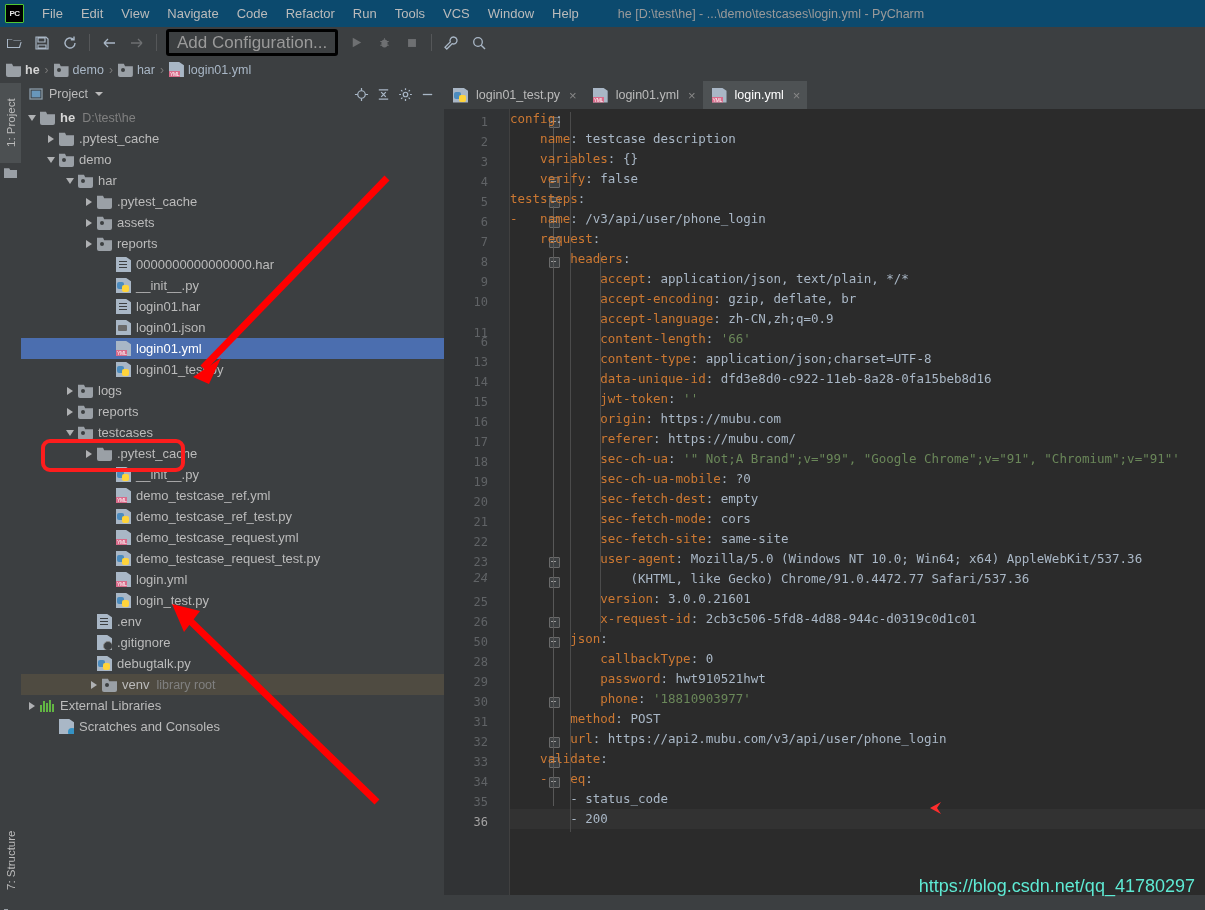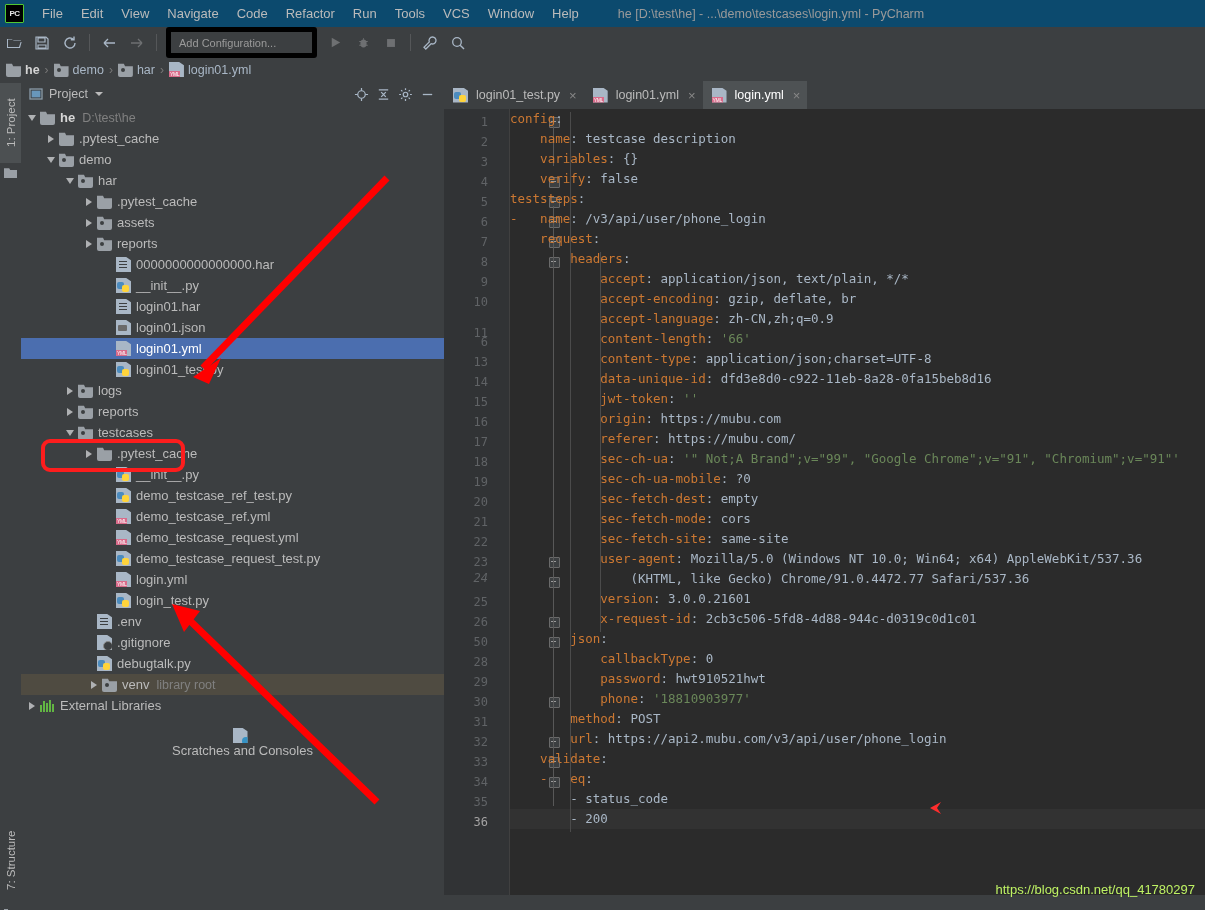--- a/index.html
+++ b/index.html
@@ -33,22 +33,22 @@
   #toolbar{
     left:0;top:27px;width:1205px;height:31px;background:#3c3f41;
     display:flex;align-items:center;border-bottom:1px solid #323232;
   }
   .tb-btn{
     width:24px;height:24px;margin:0 2px;display:flex;align-items:center;justify-content:center;
     border-radius:2px;
   }
   .tb-sep{width:1px;height:17px;background:#555759;margin:0 5px;}
   #config-box{
-    height:21px;min-width:125px;border:5px solid #000000;border-radius:3px;
-    display:flex;align-items:center;padding:0 8px;color:#9a9a9a;font-size:11px;
+    height:21px;min-width:125px;border:3px solid #000000;border-radius:3px;
+    display:flex;align-items:center;padding:0 8px;color:#9a9a9a;font-size:17px;
     margin-left:4px;margin-right:4px;background:#3c3f41;
   }
 
   
   #breadcrumb{
     left:0;top:58px;width:1205px;height:23px;background:#3c3f41;
     display:flex;align-items:center;padding-left:6px;
     border-bottom:1px solid #323232;
   }
   .crumb{display:flex;align-items:center;color:#a9b7c6;font-size:12.5px;}
@@ -195,21 +195,21 @@
   .d{color:#cc7832;}
 
   
   .iguide{position:absolute;width:1px;background:#4b4b4b;}
 
   
   #annot{left:0;top:0;width:1205px;height:910px;pointer-events:none;}
 
   
   #watermark{
-    right:10px;bottom:13px;color:#bef264;font-size:13px;
+    right:10px;bottom:13px;color:#5eead4;font-size:18px;
     font-family:"Liberation Sans",sans-serif;
   }
   
   #bottom-strip{left:21px;top:895px;width:1184px;height:15px;background:#3c3f41;}
 </style>
 </head>
 <body>
 
 <div id="menubar" class="abs">
   <div id="pc-logo">PC</div>
@@ -469,27 +469,27 @@
         <div class="ico f-plain"></div>
         <span>.pytest_cache</span>
       </div>
       <div class="tree-row" style="padding-left: 81px;">
         <span class="tw"></span>
         <div class="ico f-py"></div>
         <span>__init__.py</span>
       </div>
       <div class="tree-row" style="padding-left: 81px;">
         <span class="tw"></span>
+        <div class="ico f-yml"></div>
+        <span>demo_testcase_ref.yml</span>
+      </div>
+      <div class="tree-row" style="padding-left: 81px;">
+        <span class="tw"></span>
         <div class="ico f-py"></div>
         <span>demo_testcase_ref_test.py</span>
-      </div>
-      <div class="tree-row" style="padding-left: 81px;">
-        <span class="tw"></span>
-        <div class="ico f-yml"></div>
-        <span>demo_testcase_ref.yml</span>
       </div>
       <div class="tree-row" style="padding-left: 81px;">
         <span class="tw"></span>
         <div class="ico f-yml"></div>
         <span>demo_testcase_request.yml</span>
       </div>
       <div class="tree-row" style="padding-left: 81px;">
         <span class="tw"></span>
         <div class="ico f-py"></div>
         <span>demo_testcase_request_test.py</span>
@@ -533,21 +533,21 @@
         </span>
         <div class="ico f-lib">
           <i style="height: 7px;"></i>
           <i style="height: 11px;"></i>
           <i style="height: 9px;"></i>
           <i style="height: 12px;"></i>
           <i style="height: 8px;"></i>
         </div>
         <span>External Libraries</span>
       </div>
-      <div class="tree-row" style="padding-left: 24px; flex-direction: column;">
+      <div class="tree-row" style="padding-left: 24px;">
         <span class="tw"></span>
         <div class="ico f-scr"></div>
         <span>Scratches and Consoles</span>
       </div>
     </div>
 </div>
 
 <div id="editor-area" class="abs">
   <div id="tabs">
       <div class="tab">

